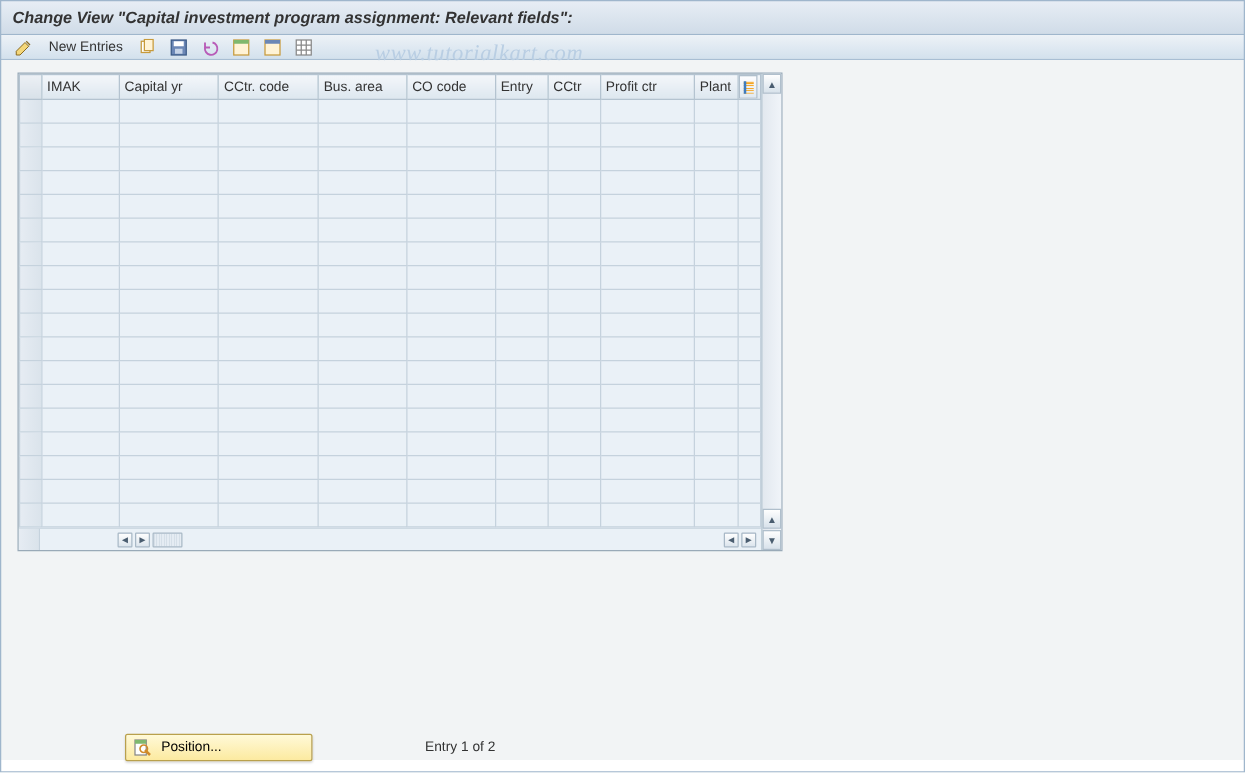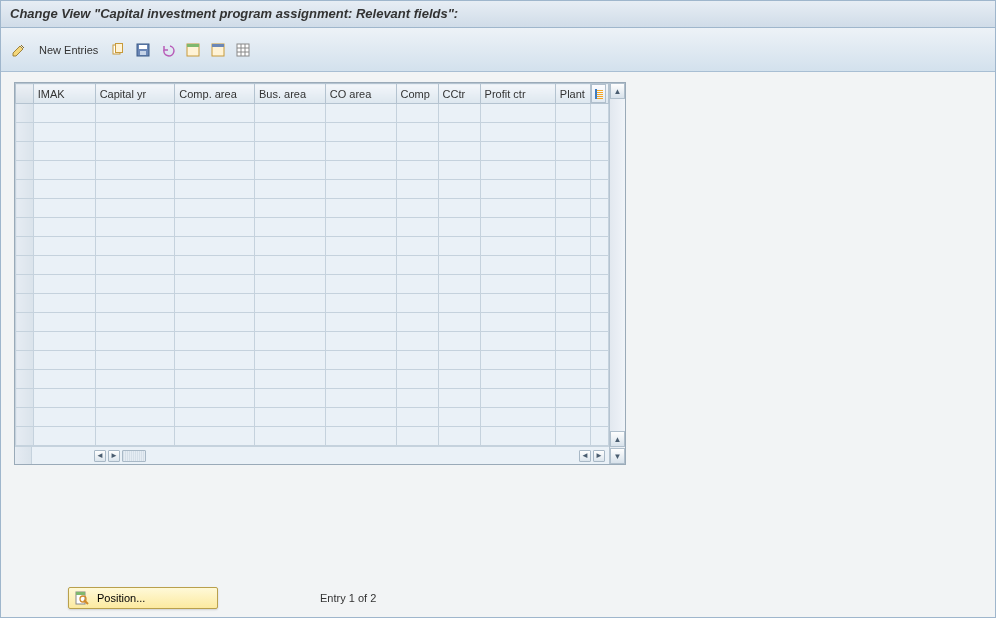--- a/index.html
+++ b/index.html
@@ -1,21 +1,21 @@
 <!DOCTYPE html>
 <html><head>
   <meta charset="utf-8">
   <style>
     * { box-sizing: border-box; margin: 0; padding: 0; }
     body { font-family: Arial, sans-serif; font-size: 11px; background: #fff; width: 996px; height: 618px; position: relative; overflow: hidden; }
     
     .title-bar { background: linear-gradient(#e8eef5, #d0dce8); height: 28px; border-bottom: 1px solid #9fb6cc; padding: 6px 10px; }
     .title-text { font-style: italic; font-weight: bold; font-size: 13px; color: #333; }
     
-    .toolbar { background: linear-gradient(#edf2f7, #d3e1ed); height: 44px; border-bottom: 1px solid #a8bed3; display: flex; align-items: center; padding: 0 8px; gap: 3px; position: relative; text-align: center; }
+    .toolbar { background: linear-gradient(#edf2f7, #d3e1ed); height: 20px; border-bottom: 1px solid #a8bed3; display: flex; align-items: center; padding: 0 8px; gap: 3px; position: relative; text-align: center; }
     .toolbar .tb-btn { width: 22px; height: 22px; display: inline-flex; align-items: center; justify-content: center; border: 1px solid transparent; border-radius: 2px; cursor: pointer; }
     .toolbar .new-entries { font-size: 11px; color: #333; padding: 0 6px; cursor: pointer; height: 22px; line-height: 22px; }
     .watermark { position: absolute; left: 300px; top: 4px; font-size: 18px; color: #b9cee3; font-family: Georgia, serif; font-style: italic; letter-spacing: 0.5px; pointer-events: none; }
     
     .content { padding: 10px 8px 8px 14px; background: #f2f4f5; height: calc(100% - 58px); }
     
     .grid-wrap { display: flex; width: 612px; border: 1px solid #9aaab8; background: #eaf1f7; }
     .grid-body { flex: 1; overflow: hidden; }
     .vscroll { width: 16px; background: linear-gradient(90deg,#e2e8ef,#f0f4f9); border-left: 1px solid #b4c3d0; position: relative; display: flex; flex-direction: column; }
     .vscroll .arrow { height: 16px; border: 1px solid #b0bfcc; background: linear-gradient(#fefefe,#d8e2eb); display: flex; align-items: center; justify-content: center; font-size: 8px; color: #4a5d70; cursor: pointer; }
@@ -32,24 +32,24 @@
     table.grid .chk { text-align: center; }
     table.grid input[type=checkbox] { width: 12px; height: 12px; accent-color: #6b8aab; cursor: pointer; }
     
     .hscroll-row { height: 18px; background: #eaf1f7; display: flex; align-items: center; border-top: 1px solid #c5d2dd; }
     .hscroll-row .rownum-cell { width: 17px; height: 100%; border-right: 1px solid #c5d2dd; background: linear-gradient(90deg,#e6ecf3,#dae3eb); }
     .hscroll-row .track-left { flex: 1; display: flex; align-items: center; padding-left: 62px; gap: 2px; }
     .hscroll-row .track-right { display: flex; align-items: center; padding-right: 4px; gap: 2px; }
     .harrow { width: 12px; height: 12px; border: 1px solid #a8b8c6; background: linear-gradient(#fefefe,#dce5ed); display: flex; align-items: center; justify-content: center; font-size: 8px; color: #4a5d70; cursor: pointer; border-radius: 1px; }
     .hthumb { width: 24px; height: 12px; border: 1px solid #a8b8c6; background: repeating-linear-gradient(90deg,#d5dfe8,#d5dfe8 1px,#e5ecf3 1px,#e5ecf3 2px); border-radius: 1px; cursor: pointer; }
     
-    .footer { position: absolute; left: 0; bottom: 6px; width: 100%; height: 28px; display: flex; align-items: center; padding-left: 68px; gap: 90px; }
+    .footer { position: absolute; left: 0; bottom: 6px; width: 100%; height: 28px; display: flex; align-items: center; padding-left: 100px; gap: 90px; }
     .position-btn { width: 150px; height: 22px; background: linear-gradient(#fff9d8,#fceaa0); border: 1px solid #b9a04c; border-radius: 2px; display: flex; align-items: center; padding: 0 6px; gap: 8px; cursor: pointer; box-shadow: 0 1px 2px rgba(0,0,0,0.15); }
     .position-btn .icon { width: 14px; height: 14px; display: inline-flex; align-items: center; justify-content: center; }
-    .entry-text { font-size: 11px; color: #333; margin-left: 12px; }
+    .entry-text { font-size: 11px; color: #333; }
     
     .outer-frame { position: absolute; left: 0; top: 0; width: 996px; height: 618px; border: 1px solid #9fb6cc; pointer-events: none; }
   </style>
 </head>
 <body>
 
 <div class="title-bar">
   <span class="title-text">Change View "Capital investment program assignment: Relevant fields":</span>
 </div>
 
@@ -94,20 +94,21 @@
   </span>
   <span class="tb-btn">
     <svg width="14" height="14" viewBox="0 0 14 14">
         <rect x="1" y="1" width="12" height="12" fill="#fff" stroke="#888"></rect>
         <line x1="1" y1="5" x2="13" y2="5" stroke="#888"></line>
         <line x1="1" y1="9" x2="13" y2="9" stroke="#888"></line>
         <line x1="5" y1="1" x2="5" y2="13" stroke="#888"></line>
         <line x1="9" y1="1" x2="9" y2="13" stroke="#888"></line>
       </svg>
   </span>
+  <div class="watermark">www.tutorialkart.com</div>
 </div>
 
 <div class="content">
   <div class="grid-wrap">
     <div class="grid-body">
       <table class="grid">
         <colgroup>
           <col style="width:16px">
             <col style="width:56px">
             <col style="width:72px">
@@ -118,24 +119,24 @@
             <col style="width:38px">
             <col style="width:68px">
             <col style="width:32px">
             <col style="width:16px">
         </colgroup>
         <thead>
           <tr>
             <th class="rownum"></th>
             <th>IMAK</th>
             <th>Capital yr</th>
-            <th>Comp. area</th>
+            <th>CCtr. code</th>
             <th>Bus. area</th>
-            <th>CO area</th>
-            <th>Comp</th>
+            <th>CO code</th>
+            <th>Entry</th>
             <th>CCtr</th>
             <th>Profit ctr</th>
             <th>Plant</th>
             <th style="padding:0">
                 <div class="corner-btn">
                   <span></span>
                 </div>
               </th>
           </tr>
         </thead>

